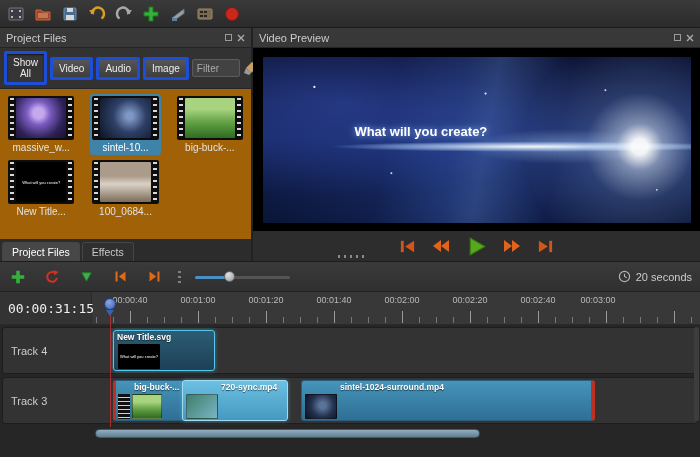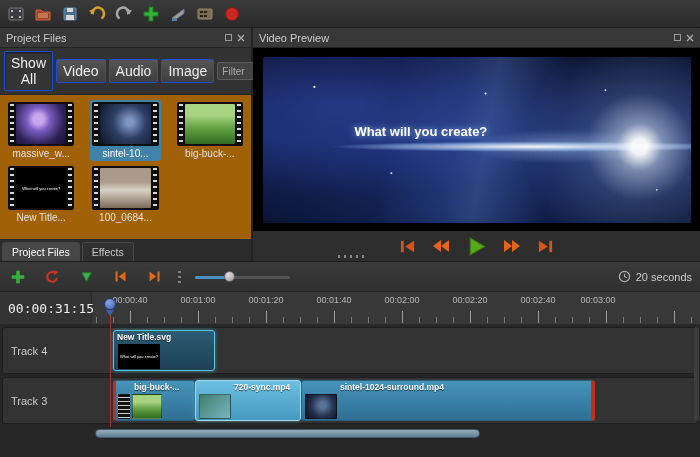--- a/index.html
+++ b/index.html
@@ -15,21 +15,21 @@
   .upper{display:flex;height:234px;border-bottom:1px solid #1c1c1c}
   .left-panel{width:253px;background:#a16207;border-right:2px solid #222;display:flex;flex-direction:column}
   .right-panel{flex:1;background:#2d2d2d;display:flex;flex-direction:column}
 
   .panel-header{height:20px;background:#383838;border-bottom:1px solid #242424;display:flex;align-items:center;padding:0 6px;font-size:11px;color:#ccc}
   .hdr-icons{margin-left:auto;display:flex;gap:5px;align-items:center}
   .hdr-square{width:7px;height:7px;border:1px solid #9a9a9a;display:inline-block}
 
   
   .filter-row{display:flex;align-items:center;gap:3px;padding:3px 4px;background:#323232;border-bottom:1px solid #262626}
-  .filter-btn{font-size:14px;color:#eee;background:linear-gradient(#555,#3e3e3e);border:1px solid #1d4ed8;border-radius:2px;padding:3px 6px;cursor:pointer;font-family:inherit}
+  .filter-btn{font-size:10px;color:#eee;background:linear-gradient(#555,#3e3e3e);border:3px solid #1d4ed8;border-radius:2px;padding:3px 6px;cursor:pointer;font-family:inherit}
   .filter-btn.active{background:#353535;box-shadow:inset 0 1px 2px rgba(0,0,0,.6)}
   .filter-input{width:48px;height:18px;background:#424242;border:1px solid #5c5c5c;border-radius:2px;color:#ddd;font-size:10px;padding:0 4px;font-family:inherit}
   .filter-input::placeholder{color:#aaa}
   .brush-btn{background:transparent;border:none;width:18px;height:18px;display:flex;align-items:center;justify-content:center;cursor:pointer}
 
   
   .thumb-grid{flex:1;display:grid;grid-template-columns:repeat(3,1fr);gap:3px 14px;padding:5px 6px;align-content:start}
   .thumb{padding:2px;border-radius:3px;cursor:pointer}
   .thumb.selected{background:#3f83a8}
   .film{height:44px;background:#0d0d0d;border-radius:2px;position:relative}
@@ -101,21 +101,21 @@
   .track-label{position:absolute;left:8px;top:50%;transform:translateY(-50%);font-size:11px;color:#ccc}
   .clip{position:absolute;top:2px;height:41px;border-radius:3px;overflow:hidden;cursor:pointer}
   .clip-label{display:block;font-size:8.5px;font-weight:bold;color:#fff;padding:1px 3px;white-space:nowrap;overflow:hidden;text-shadow:0 1px 1px rgba(0,0,0,.6)}
   .clip-thumb{position:absolute;top:13px;width:32px;height:25px;border:1px solid rgba(0,0,0,.4);border-radius:1px}
   .clip-newtitle{left:110px;width:102px;background:linear-gradient(#2c5c74,#1d4156);border:1px solid #55c8ee;box-shadow:0 0 4px rgba(80,200,240,.5)}
   .clip-newtitle .clip-thumb{left:4px;width:42px;background:#000;display:flex;align-items:center;justify-content:center}
   .clip-bigbuck{left:110px;width:82px;background:linear-gradient(#4694ba,#2f6f94);border:1px solid #2a5f80;border-left:3px solid #c03020}
   .strip-thumb{position:absolute;left:2px;top:13px;width:12px;height:25px;background:repeating-linear-gradient(#111 0 3px,#cfcfcf 3px 4px)}
   .clip-bigbuck .clip-thumb{left:16px;width:30px;background:linear-gradient(180deg,#a8d480 0 30%,#5d9c3f 65%,#2f6b22)}
   .clip-bigbuck .clip-label{padding-left:18px}
-  .clip-720{left:192px;width:106px;background:linear-gradient(#6cc0e2,#4598c0);border:1px solid #9fdcf2;box-shadow:0 0 4px rgba(110,205,240,.45)}
+  .clip-720{left:179px;width:106px;background:linear-gradient(#6cc0e2,#4598c0);border:1px solid #9fdcf2;box-shadow:0 0 4px rgba(110,205,240,.45)}
   .clip-720 .clip-thumb{left:3px;background:linear-gradient(135deg,#3f7f6a,#7ab4c4)}
   .clip-720 .clip-label{padding-left:38px}
   .clip-sintel{left:298px;width:294px;background:linear-gradient(#4694ba,#2f6f94);border:1px solid #2a5f80;border-right:4px solid #c03020}
   .clip-sintel .clip-thumb{left:3px;background:radial-gradient(circle at 55% 45%,#5a7398 0 15%,#24314e 55%,#0c1220)}
   .clip-sintel .clip-label{padding-left:38px}
   .vscroll{position:absolute;right:1px;top:2px;width:5px;height:94px;background:#3d3d3d;border-radius:3px}
 
   
   .playhead{position:absolute;left:104px;top:36px;width:13px;height:132px;z-index:6;pointer-events:none}
   .ph-head{width:12px;height:12px;border-radius:50%;background:radial-gradient(circle at 38% 32%,#8aa8e8,#3c60ae);border:1px solid #24407c}

